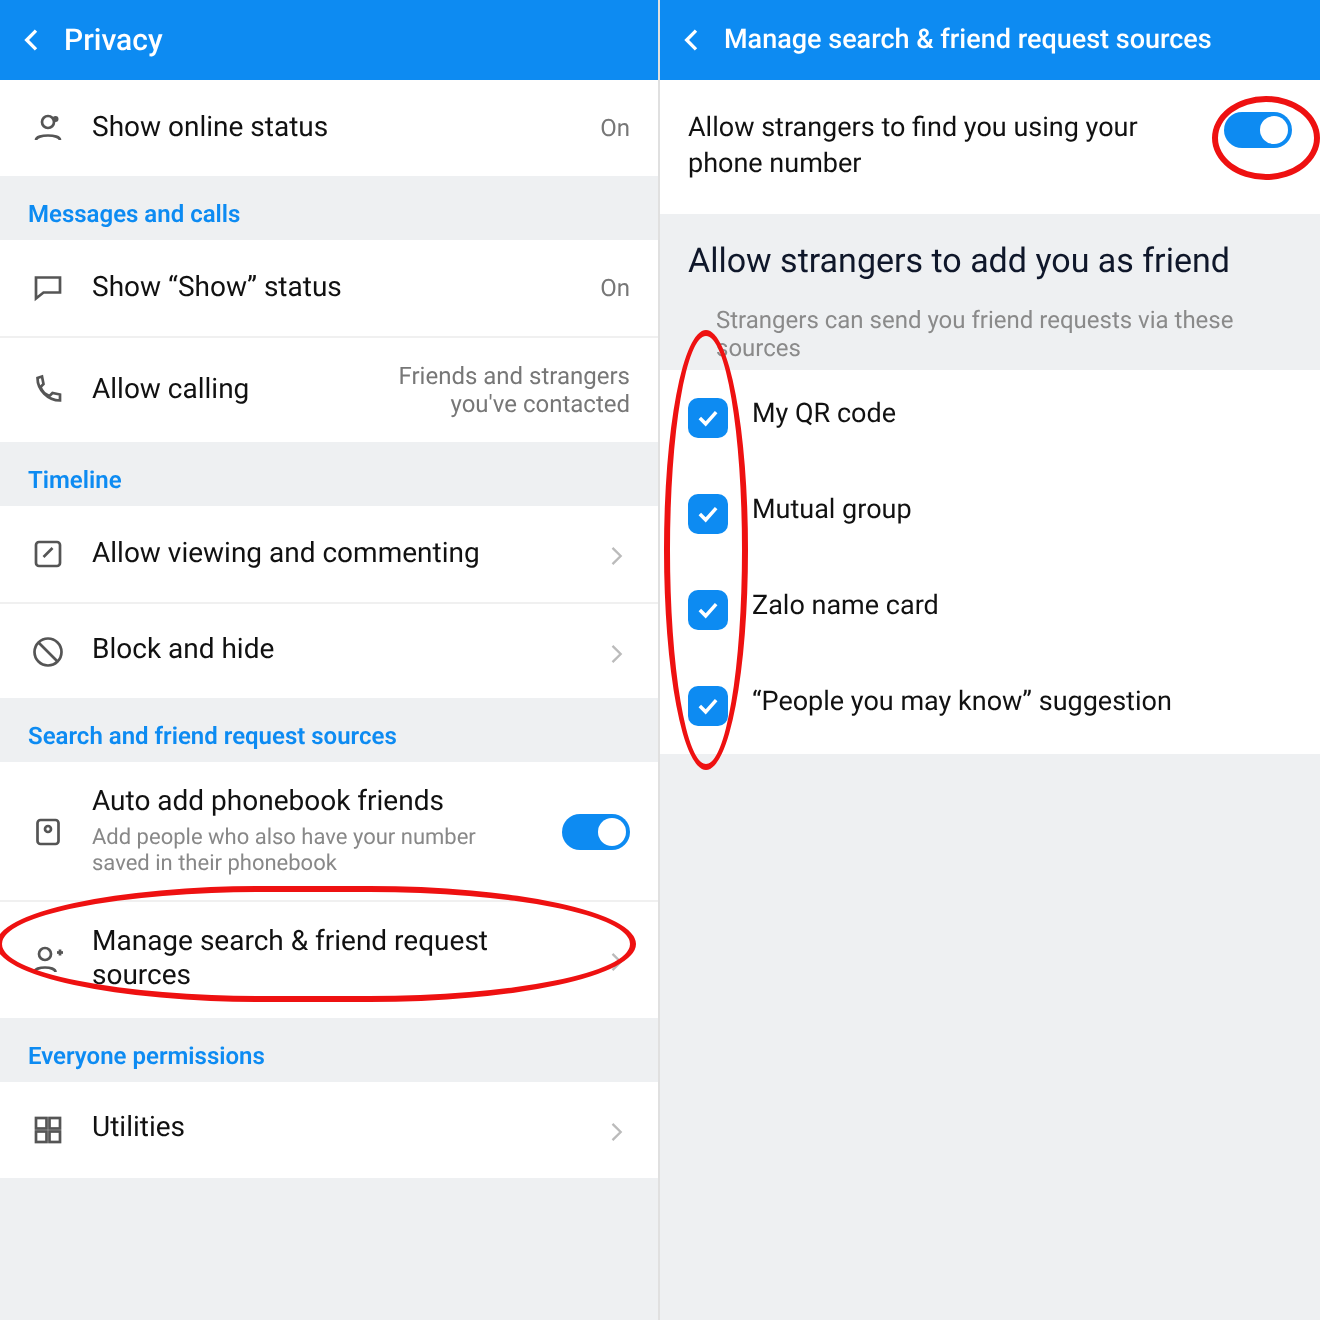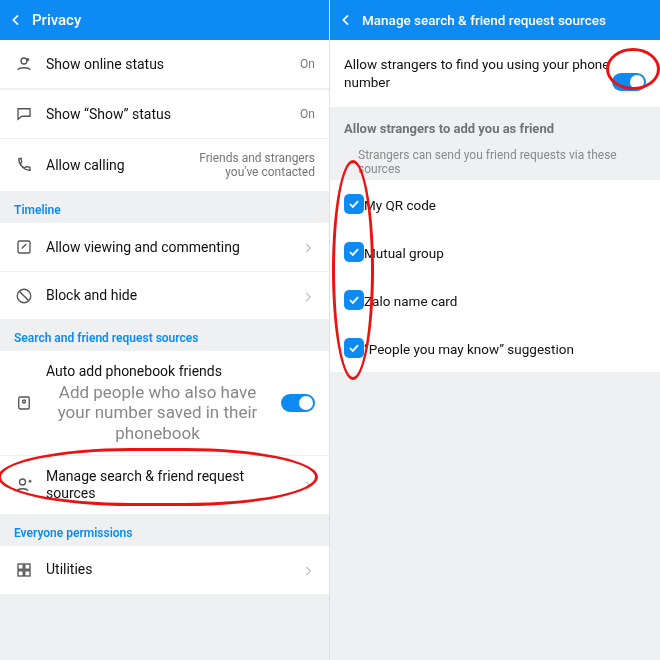--- a/index.html
+++ b/index.html
@@ -50,41 +50,41 @@
     min-height: 48px;
   }
   .group .row:first-child { border-top: none; }
   .group { background:#86efac; margin-bottom: 2px; }
   .row .icon {
     width: 20px; height: 20px; flex: 0 0 20px;
     display:flex; align-items:center; justify-content:center;
     color: #555;
   }
   .row .label { font-size: 14px; color: #111; flex: 1; line-height: 1.2; }
-  .row .sub { font-size: 17px; color: #888; margin-top:2px; line-height:1.2;text-align:center;}
+  .row .sub { font-size: 11px; color: #888; margin-top:2px; line-height:1.2;}
   .row .value { font-size: 12px; color: #777; text-align: right; max-width: 120px; }
   .row .chevright { width: 14px; height:14px; color:#bbb; }
   .toggle {
     width: 34px; height: 18px; border-radius: 10px;
     background: #0d8bf2; position: relative; flex: 0 0 34px;
   }
   .toggle::after {
     content:""; position:absolute; right:2px; top:2px;
     width:14px; height:14px; background:#fff; border-radius:50%;
   }
   .checkbox {
     width: 20px; height: 20px; border-radius: 5px;
     background: #0d8bf2; display:flex; align-items:center; justify-content:center;
     flex: 0 0 20px;
   }
   .checkbox svg { stroke:#fff; }
   .hint { font-size: 12px; color:#8a8a8a; padding: 10px 28px 4px; }
-  .sect2-title { font-size: 13px; color:#737373; font-weight:700; padding: 14px 14px 2px;}
+  .sect2-title { font-size: 17px; color:#0f172a; font-weight:400; padding: 14px 14px 2px;}
   .plain-row {
-    background:#fff; padding: 14px; display:flex; align-items:flex-end; 
+    background:#fff; padding: 14px; display:flex; align-items:flex-start; gap:12px;
   }
   .plain-row .txt { font-size:13.5px; color:#111; flex:1; line-height:1.3; }
   .annot {
     position:absolute; border:3px solid #e11; border-radius:50%;
     pointer-events:none;
   }
   .col { display:flex; flex-direction:column; flex:1; }
 </style>
 </head>
 <body>
@@ -106,20 +106,21 @@
             <circle cx="12" cy="8" r="4"></circle>
             <path d="M4 20c0-4 16-4 16 0"></path>
             <circle cx="17" cy="6" r="2" fill="#555" stroke="none"></circle>
           </svg>
       </span>
       <span class="label">Show online status</span>
       <span class="value">On</span>
     </div>
   </div>
 
+  <div class="section-title">Messages and calls</div>
   <div class="group">
     <div class="row">
       <span class="icon">
         <svg viewBox="0 0 24 24" width="18" height="18" fill="none" stroke="#555" stroke-width="1.8">
             <path d="M4 5h16v10H9l-5 4z"></path>
           </svg>
       </span>
       <span class="label">Show “Show” status</span>
       <span class="value">On</span>
     </div>

